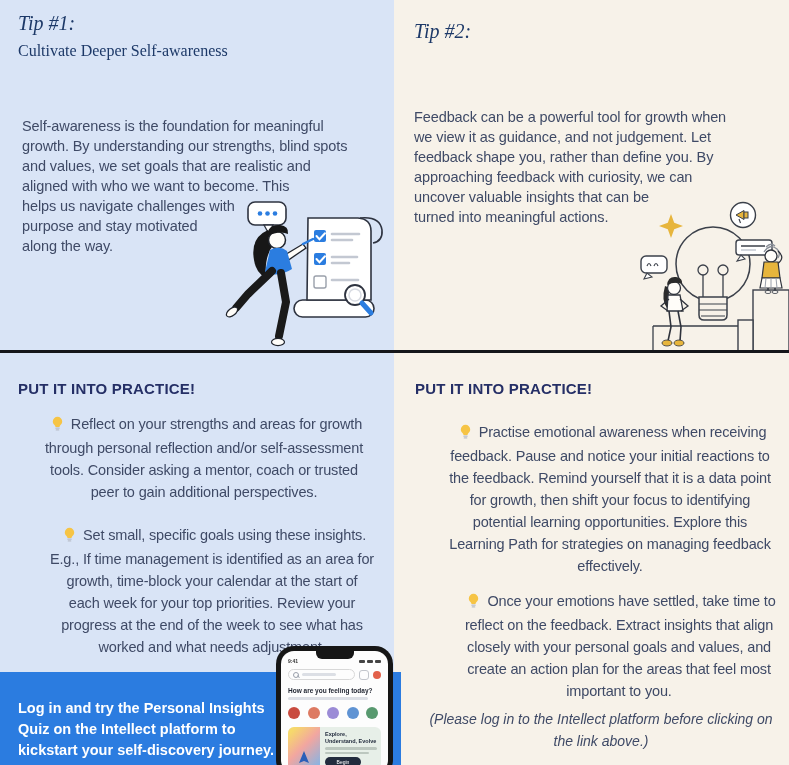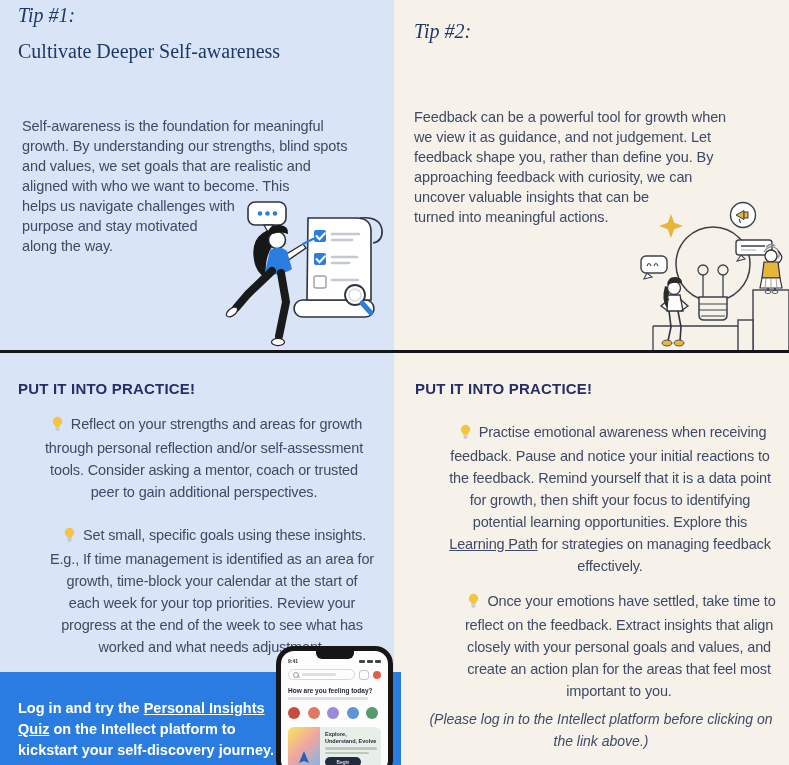--- a/index.html
+++ b/index.html
@@ -7,30 +7,30 @@
           font-family:"Liberation Sans",sans-serif;-webkit-font-smoothing:antialiased;}
   .panel{position:absolute;}
   .tl{left:0;top:0;width:394px;height:352px;background:#d9e4f6;}
   .tr{left:394px;top:0;width:395px;height:352px;background:#f7f2e9;}
   .bl{left:0;top:352px;width:394px;height:413px;background:#d9e4f6;}
   .br{left:394px;top:352px;width:395px;height:413px;background:#f7f2e9;}
   .divider{position:absolute;left:0;top:350px;width:789px;height:2.5px;background:#15161a;z-index:4;}
 
   .tip-label{position:absolute;font-family:"Liberation Serif",serif;font-style:italic;
              font-size:20px;color:#1d3968;}
-  .tip-title{position:absolute;font-family:"Liberation Serif",serif;font-size:20px;
+  .tip-title{position:absolute;font-family:"Liberation Serif",serif;font-size:16px;
              line-height:30px;color:#1d3968;white-space:pre-line;}
   .nowrap{white-space:nowrap;}
   .lines{white-space:pre-line;}
   .bodytxt{position:absolute;font-size:14.5px;line-height:20px;color:#3f4a66;letter-spacing:-0.1px;}
 
   .practice-h{position:absolute;font-size:15px;font-weight:bold;color:#252f66;letter-spacing:0.2px;}
   .bullet{position:absolute;font-size:14.5px;line-height:22px;color:#3f4a66;letter-spacing:-0.15px;text-align:center;}
   .bulb{display:inline-block;vertical-align:-2px;margin:0 6px 0 4px;}
-  .linku{text-decoration:underline;color:inherit;cursor:pointer;}
+  .linku{color:inherit;cursor:pointer;}
 
   .cta-box{position:absolute;left:0;top:672px;width:401px;height:93px;background:#2b7ce0;z-index:2;}
   .cta-text{position:absolute;left:18px;top:11px;width:300px;font-size:14.5px;font-weight:600;
             line-height:21px;color:#ffffff;white-space:pre-line;}
   .cta-text .linku{color:#fff;}
 
   .note{position:absolute;left:414px;top:694px;width:374px;font-size:14px;font-style:italic;
         line-height:22px;color:#3f4a66;text-align:center;}
 
   .illus{position:absolute;z-index:3;pointer-events:none;}
@@ -74,21 +74,21 @@
 <body>
 
 <div class="canvas">
 
   <div class="panel tl"></div>
   <div class="panel tr"></div>
   <div class="panel bl"></div>
   <div class="panel br"></div>
   <div class="divider"></div>
 
-  <div class="tip-label" style="left:18px;top:4px;">Tip #1:</div>
+  <div class="tip-label" style="left:18px;top:12px;">Tip #1:</div>
   <div class="tip-title nowrap" style="left:18px;top:36px;">Cultivate Deeper Self-awareness</div>
   <p class="bodytxt lines" style="left:18px;top:112px;width:378px;margin:4px;">Self-awareness is the foundation for meaningful
 growth. By understanding our strengths, blind spots
 and values, we set goals that are realistic and
 aligned with who we want to become. This
 helps us navigate challenges with
 purpose and stay motivated
 along the way.</p>
 
   <svg class="illus" style="left:208px;top:196px;" width="187" height="156" viewBox="0 0 187 156">

